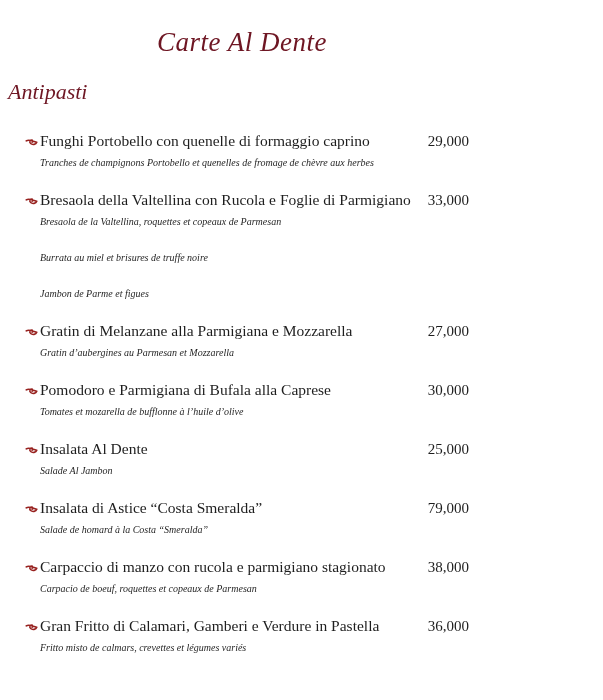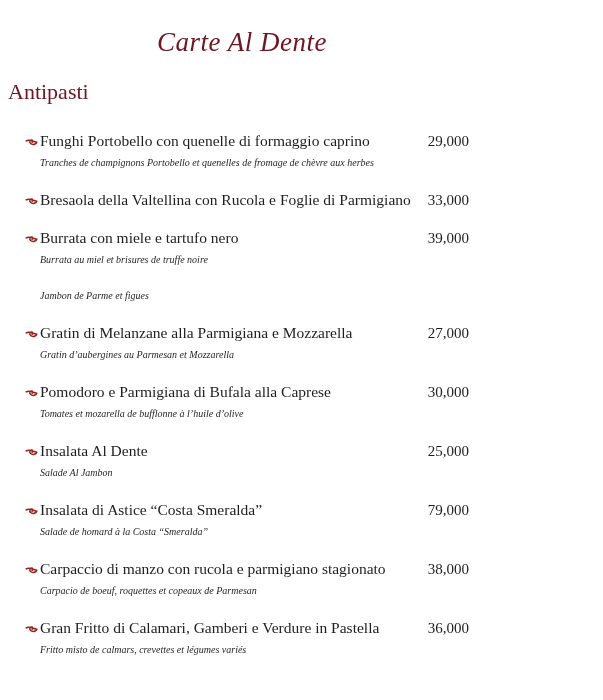--- a/index.html
+++ b/index.html
@@ -19,20 +19,21 @@
   .page { width: 484px; height: 700px; margin-top: 12px; }
   .title {
     text-align: center;
     font-style: italic;
     color: var(--accent);
     font-size: 27px;
     padding-top: 15px;
     letter-spacing: 0.5px;
   }
   .section-heading {
+    font-style: italic;
     color: var(--accent);
     font-size: 22px;
     margin: 21px 0 0 8px;
   }
   .menu {
     margin-top: 25px;
     padding: 0 15px 0 25px;
   }
   .item { margin-bottom: 16px; }
   .item-row {
@@ -87,30 +88,24 @@
     </div>
 
     <div class="item">
       <div class="item-row">
         <span class="bullet"><svg width="13" height="10" viewBox="0 0 13 10">
               <path d="M11.8 5.2 C11 7.6 7.4 8.1 5.6 6.5 C4.1 5.2 4.8 3.1 6.5 3.1 C7.9 3.1 8.3 4.7 7.1 5.2 M11.8 5.2 C9 4.6 4.2 1.8 1.2 3.8" fill="none" stroke="currentColor" stroke-width="1.6" stroke-linecap="round"></path>
             </svg></span>
         <span class="iname">Bresaola della Valtellina con Rucola e Foglie di Parmigiano</span>
         <span class="price">33,000</span>
       </div>
+      <div class="idesc">Bresaola de la Valtellina, roquettes et copeaux de Parmesan</div>
     </div>
 
     <div class="item">
-      <div class="item-row">
-        <span class="bullet"><svg width="13" height="10" viewBox="0 0 13 10">
-              <path d="M11.8 5.2 C11 7.6 7.4 8.1 5.6 6.5 C4.1 5.2 4.8 3.1 6.5 3.1 C7.9 3.1 8.3 4.7 7.1 5.2 M11.8 5.2 C9 4.6 4.2 1.8 1.2 3.8" fill="none" stroke="currentColor" stroke-width="1.6" stroke-linecap="round"></path>
-            </svg></span>
-        <span class="iname">Burrata con miele e tartufo nero</span>
-        <span class="price">39,000</span>
-      </div>
       <div class="idesc">Burrata au miel et brisures de truffe noire</div>
     </div>
 
     <div class="item">
       <div class="idesc">Jambon de Parme et figues</div>
     </div>
 
     <div class="item">
       <div class="item-row">
         <span class="bullet"><svg width="13" height="10" viewBox="0 0 13 10">

